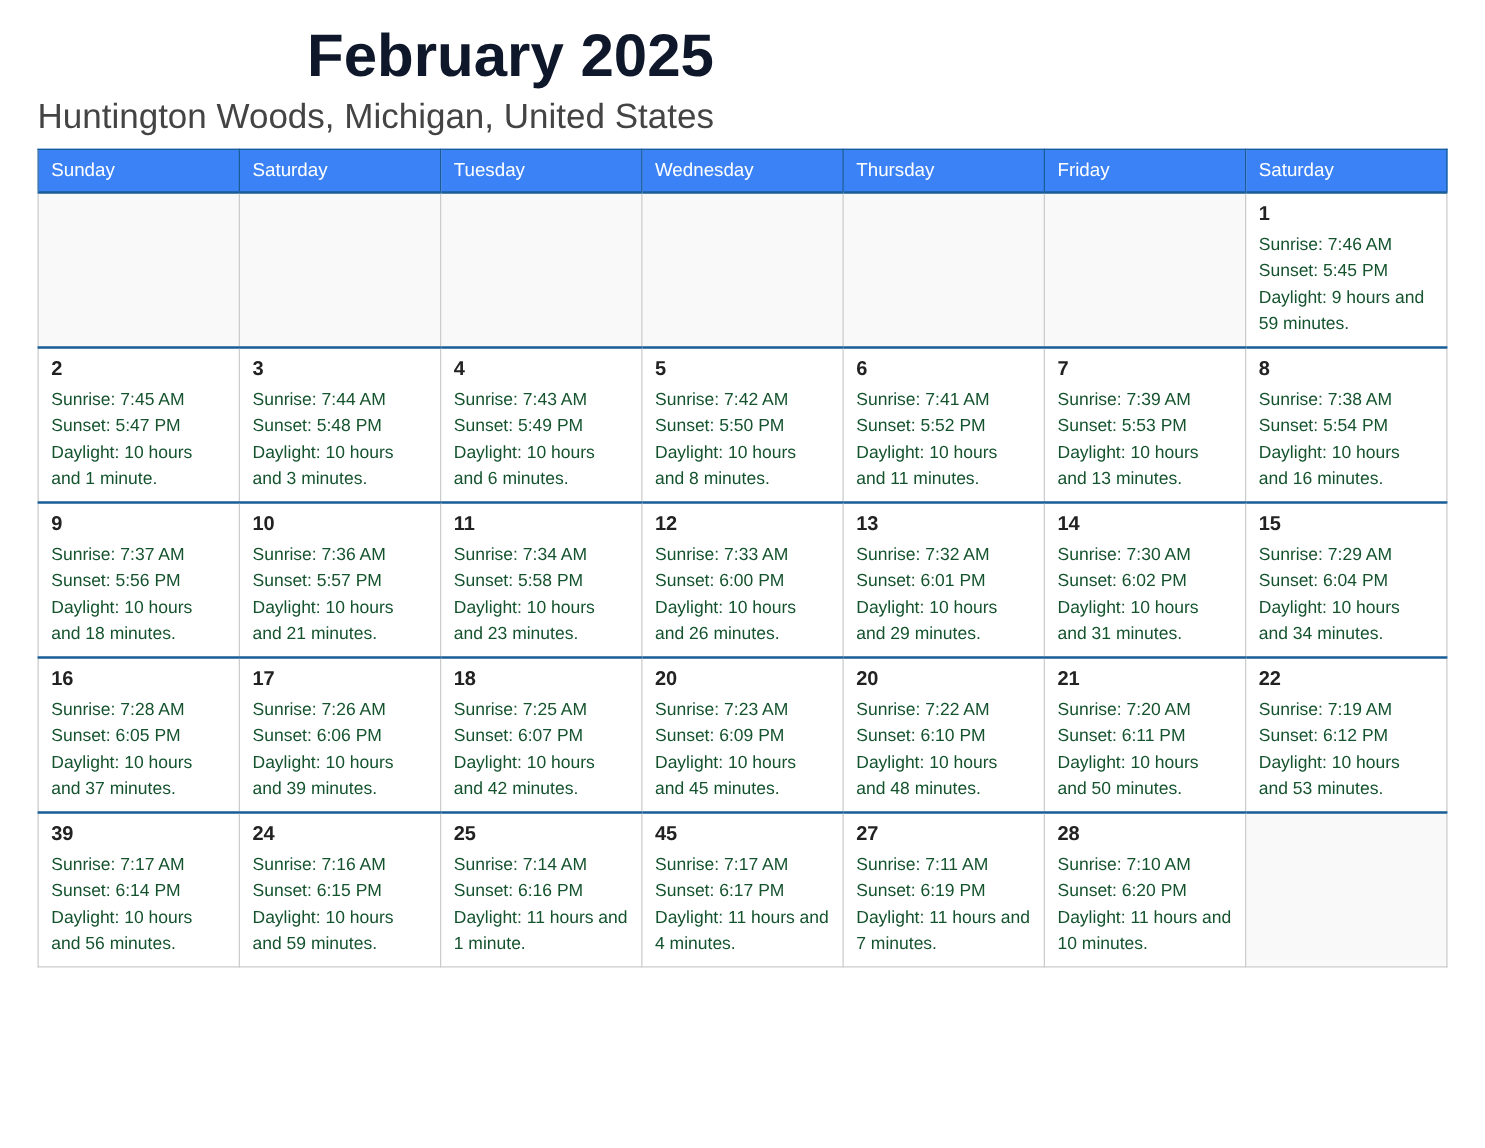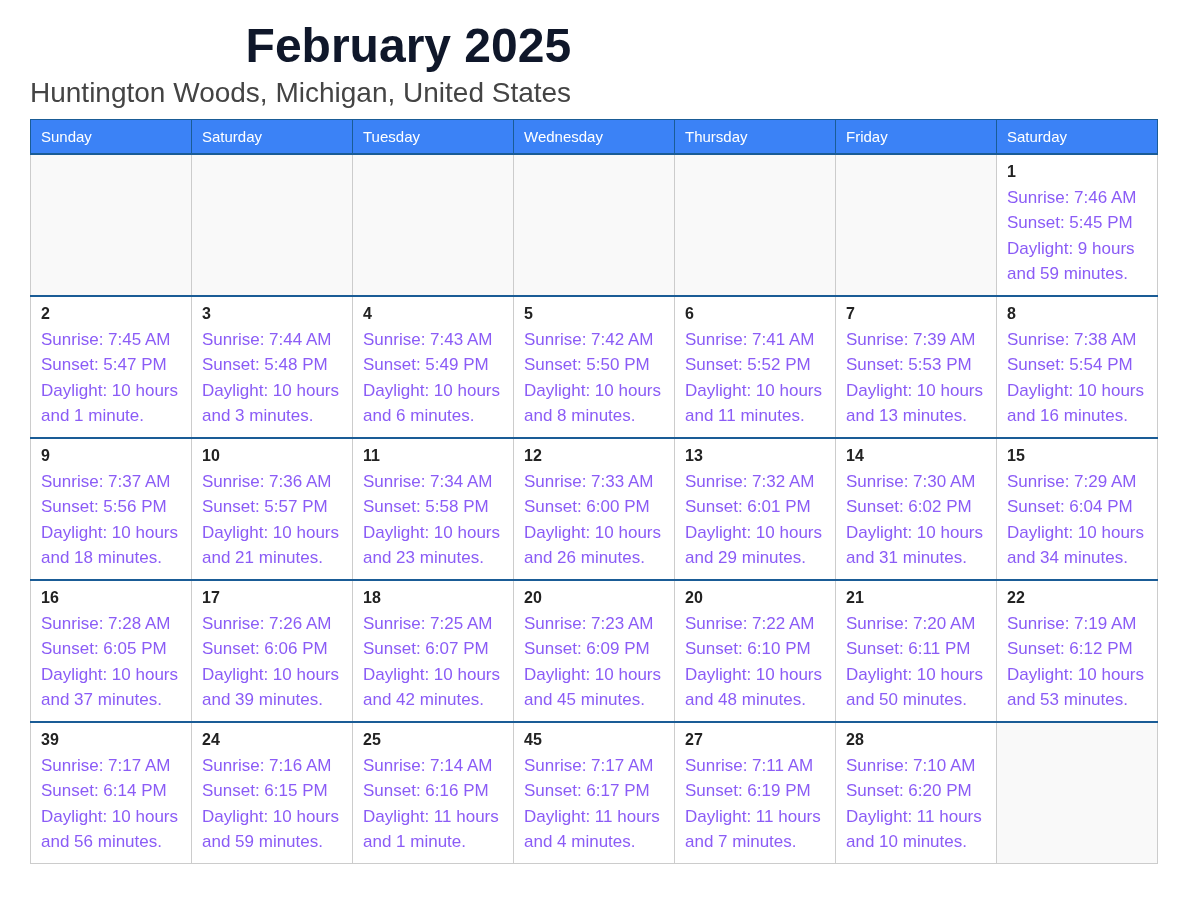--- a/index.html
+++ b/index.html
@@ -66,22 +66,22 @@
       background: #f9f9f9;
     }
     .day-number {
       font-size: 16px;
       font-weight: bold;
       color: #222;
       display: block;
       margin-bottom: 4px;
     }
     .day-info {
-      font-size: 17px;
-      color: #8b5cf6;
+      font-size: 14px;
+      color: #14532d;
       line-height: 1.5;
     }
     .calendar tbody tr:first-child td {
       border-top: 2px solid #1a5c96;
     }
     .calendar tbody tr td {
       border-top: 2px solid #1a5c96;
     }
   </style>
 </head>

